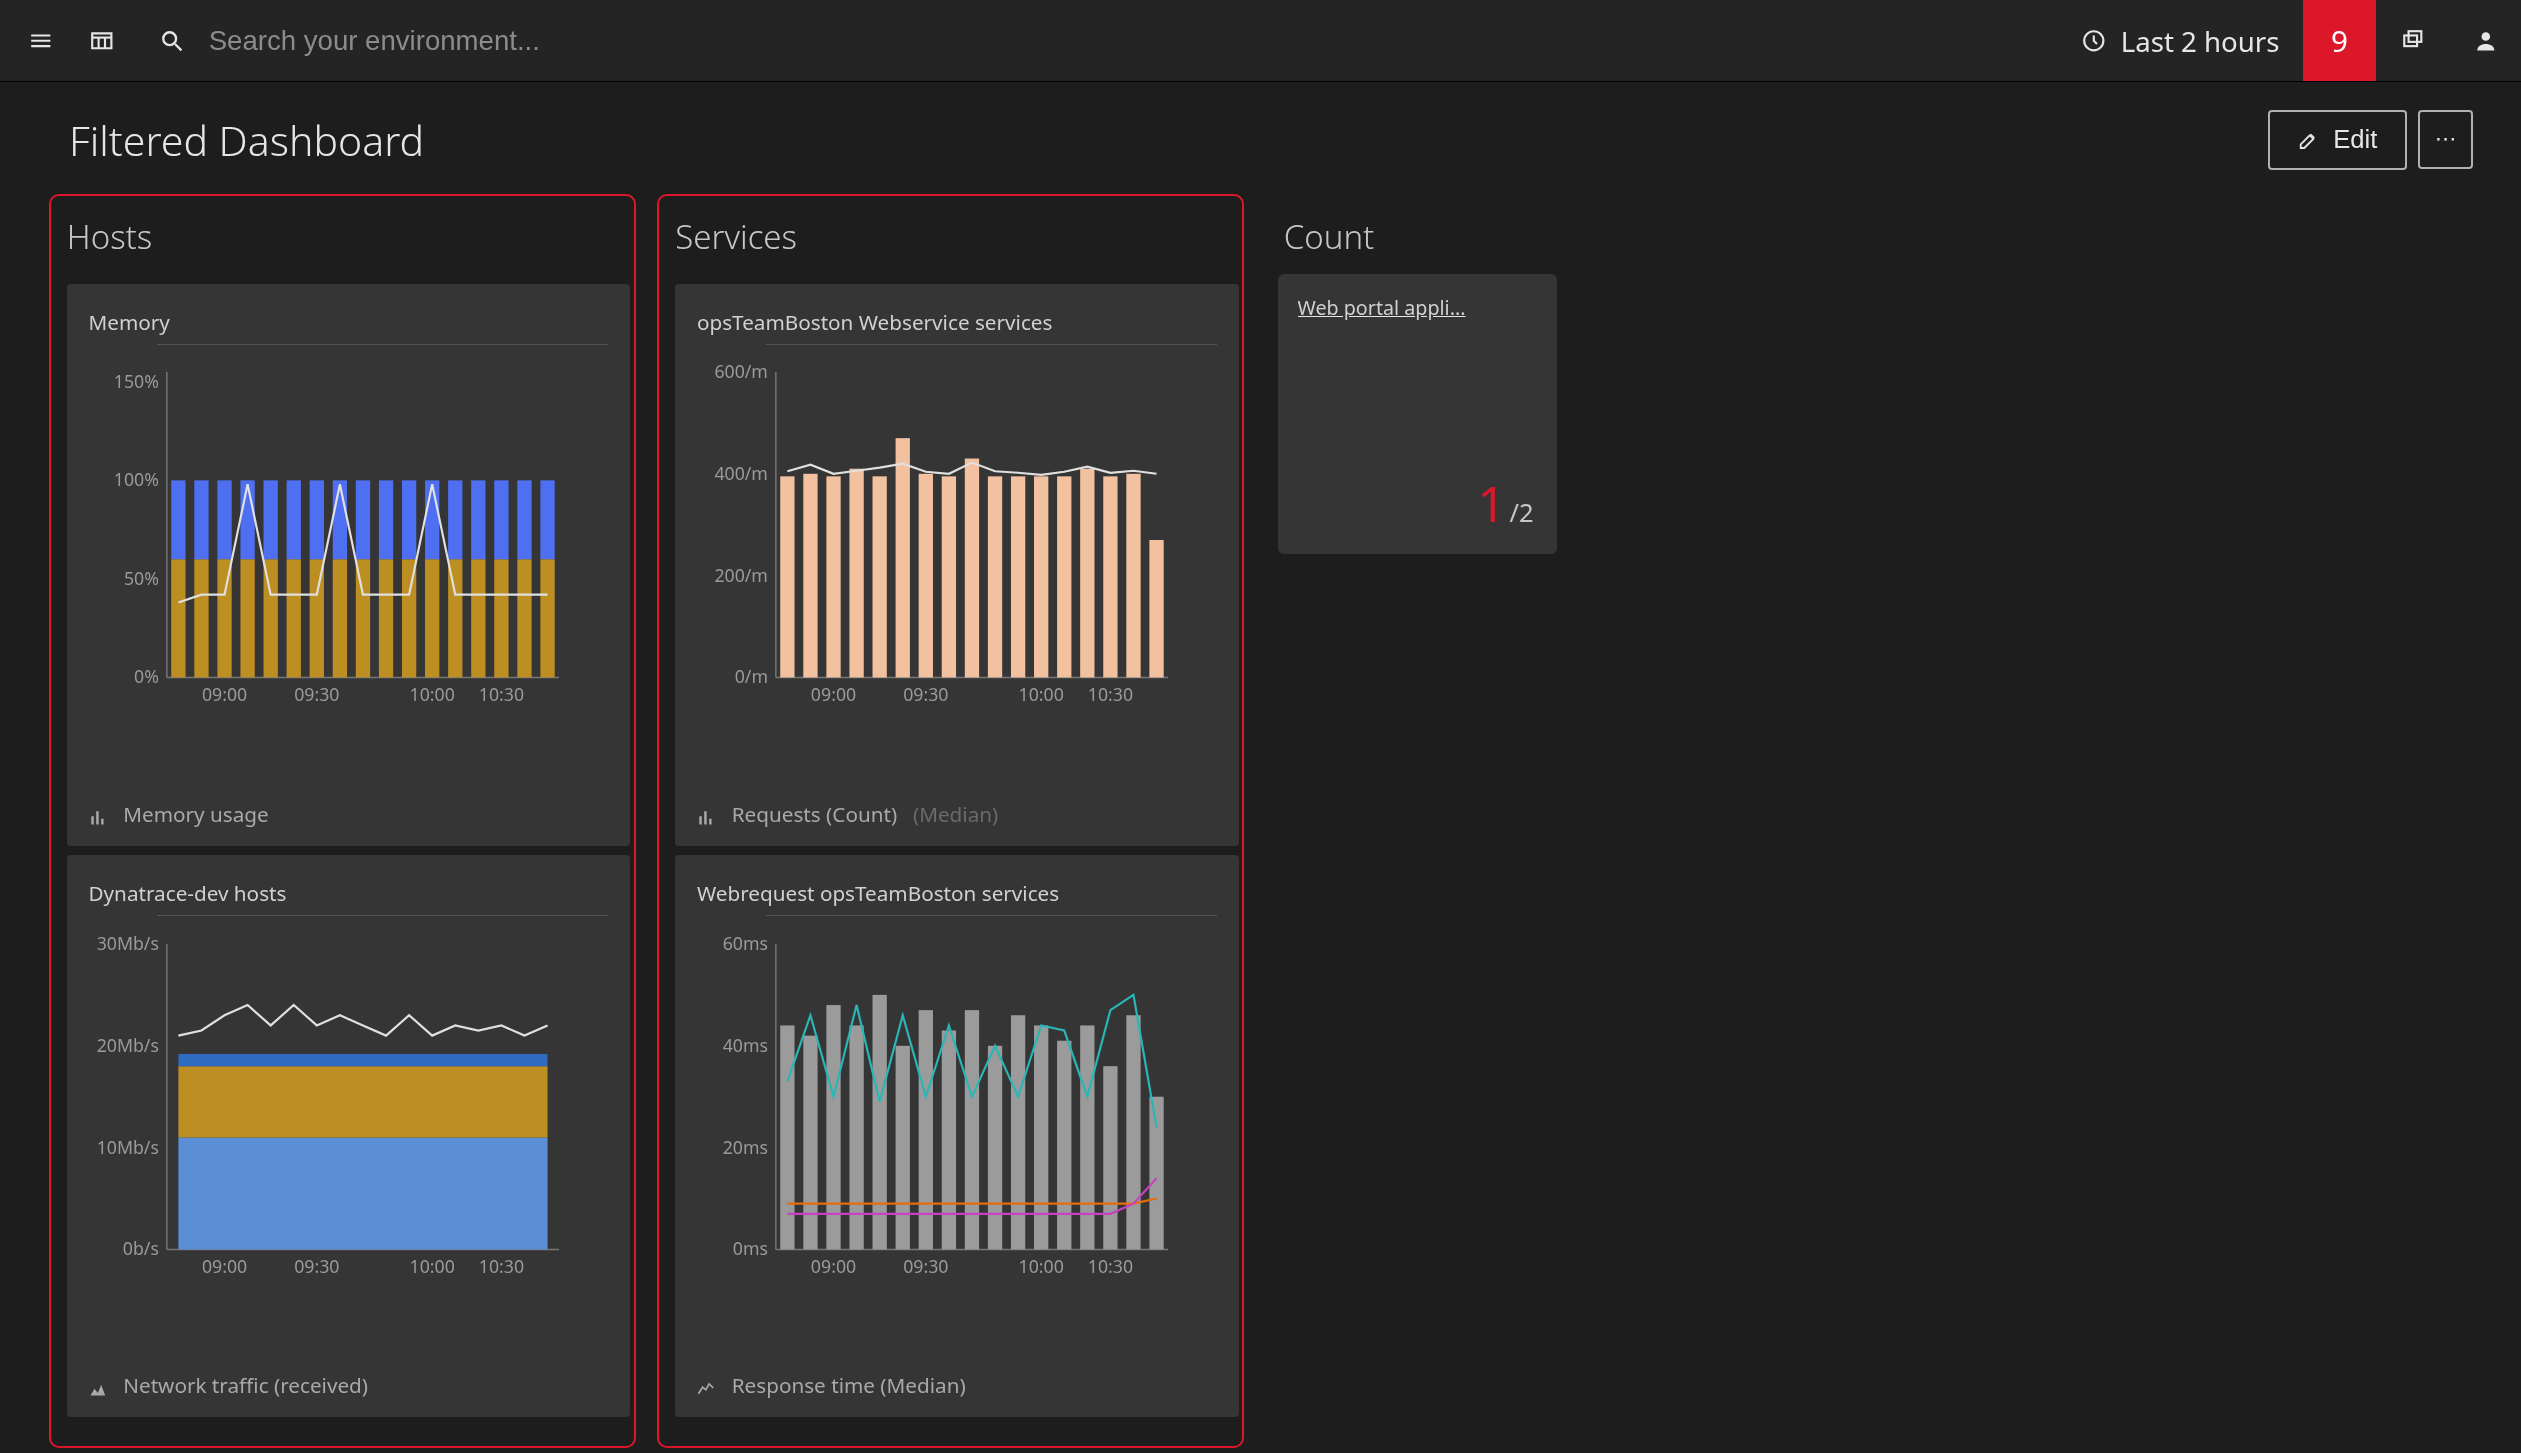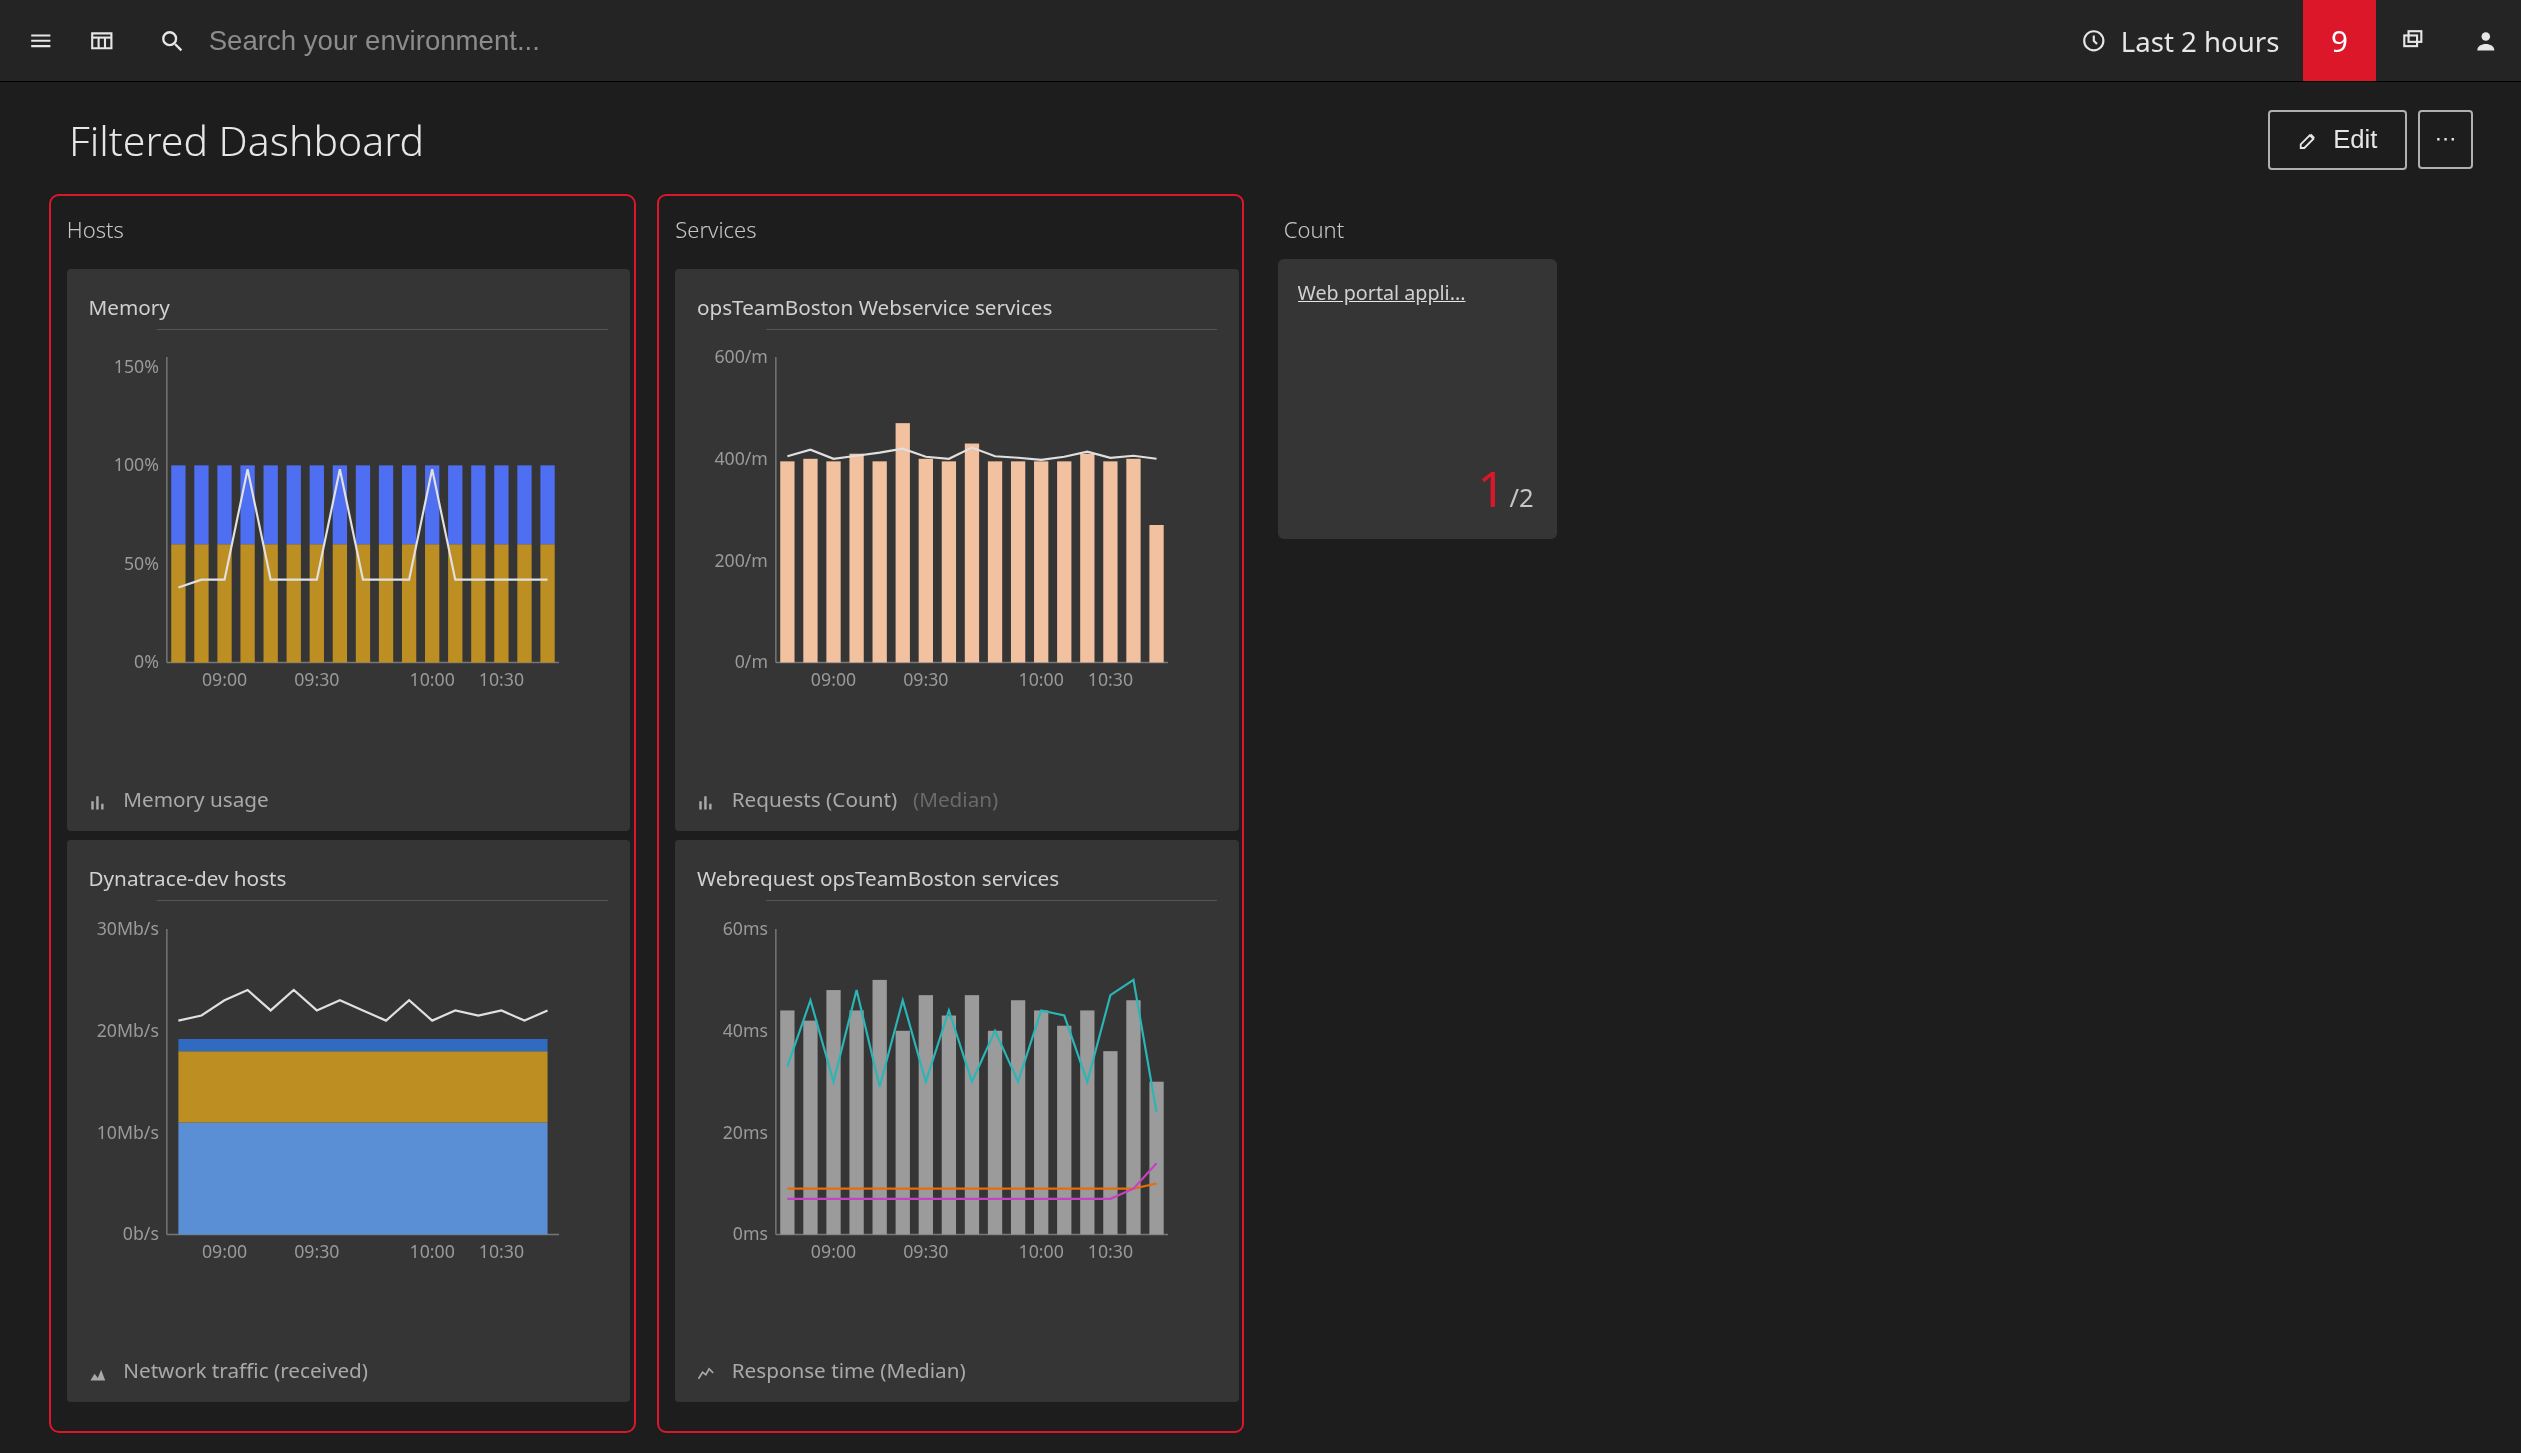--- a/index.html
+++ b/index.html
@@ -41,38 +41,38 @@
   
   .page-head { display:flex; align-items:center; padding:27.6px 49px 23.6px 69px; }
   .page-title { font-size:41px; font-weight:300; color:#e6e6e6; }
   .page-actions { margin-left:auto; display:flex; gap:11px; }
   .btn-outline { border:2px solid #b0b0b0; border-radius:3.9px; padding:13.8px 27.6px; font-size:25.6px; color:#e6e6e6; display:flex; align-items:center; gap:13.8px; cursor:pointer; background:transparent;}
   .btn-square { width:55px; border:2px solid #b0b0b0; border-radius:3.9px; display:flex; align-items:center; justify-content:center; cursor:pointer; background:transparent; color:#e6e6e6; font-size:21.7px;}
   
   .sections { display:flex; gap:21.7px; padding:0 49px 0 49px; }
   .section { border:2px solid transparent; border-radius:9.9px; padding:9.9px 9.9px 19.7px 9.9px; }
   .section.danger { border-color: var(--danger-border); }
-  .section-title { font-size:22px; font-weight:300; color:#c6c6c6; padding:7.9px 5.9px 15.8px 5.9px; }
+  .section-title { font-size:33px; font-weight:300; color:#c6c6c6; padding:7.9px 5.9px 15.8px 5.9px; }
   .tile { background:var(--tile); border-radius:3.9px; padding:23.6px 21.7px 17.7px 21.7px; margin:9.9px 5.9px; position:relative; }
   .tile-title { font-size:20.7px; color:#d0d0d0; padding-bottom:7.9px; }
   .tile-rule { height:1px; background:#555; margin-bottom:17.7px; margin-left:69px;}
   .legend { position:absolute; left:21px; bottom:17.7px; display:flex; align-items:flex-end; gap:15.8px; color:#a9a9a9; font-size:20.7px;}
   .legend svg { width:19.7px; height:19.7px; fill:#a9a9a9; }
   svg.chart { display:block; }
   .ytick { fill:#9a9a9a; font-size:18px; text-anchor:end; }
   .xlabel { fill:#9a9a9a; font-size:18px; text-anchor:middle; }
   .axis-line { stroke:#777; stroke-width:1.5; }
   
   .app-tile { background:var(--tile); border-radius:6px; width:240px; height:240px; padding:19.7px; position:relative;text-decoration:underline; }
   .app-title { font-size:19.7px; color:#d0d0d0; white-space:nowrap; overflow:hidden; text-overflow:ellipsis;}
   .app-num-wrap { position:absolute; right:23.6px; bottom:23.6px; display:flex; align-items:baseline; gap:3.9px;}
   .app-num-big { font-size:49px; color:var(--accent-red); line-height:1;}
   .app-num-small { font-size:25.6px; color:#c6c6c6;}
   .sec-hosts { width:563px; }
-  .sec-services { width:563px;border-radius:9px; }
+  .sec-services { width:563px; }
   .sec-apps { padding-top:9.9px; }
   .tile-hosts, .tile-svc { width:520px; height:520px; }
 </style>
 </head>
 <body>
 
 <div class="topbar">
   <div class="tb-left">
     <div class="icon-btn">
       <svg viewBox="0 0 24 24">

